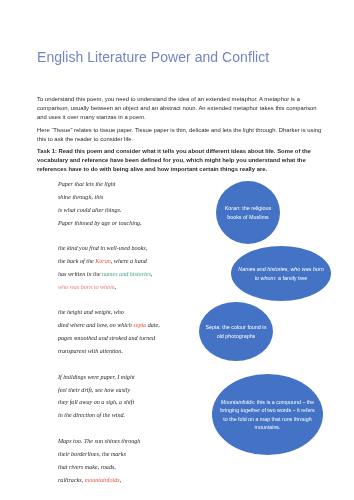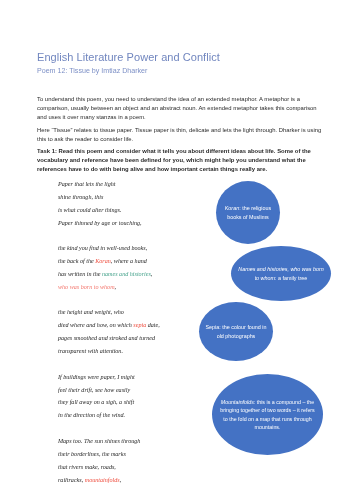--- a/index.html
+++ b/index.html
@@ -20,21 +20,21 @@
     position: absolute;
     inset: 0;
     background: #ffffff;
   }
 
   
   .doc-title {
     position: absolute;
     left: 37px;
     top: 51px;
-    font-size: 11px;
+    font-size: 14px;
     line-height: 12px;
     color: #7186bf;
     letter-spacing: 0.05px;
     white-space: nowrap;
   }
   .doc-subtitle {
     position: absolute;
     left: 37px;
     top: 66px;
     font-size: 7.1px;
@@ -107,21 +107,20 @@
     left: 212px; top: 374px; width: 111px; height: 81px;
     font-size: 5.3px; line-height: 8.4px;
   }
 </style>
 </head>
 <body>
 
 <div class="page">
 
   <div class="doc-title">English Literature Power and Conflict</div>
-  <div class="doc-subtitle">Poem 12: Tissue by Imtiaz Dharker</div>
 
   <p class="body-block p-intro">To understand this poem, you need to understand the idea of an extended metaphor.  A metaphor is a comparison, usually between an object and an abstract noun. An extended metaphor takes this comparison and uses it over many stanzas in a poem.</p>
   <p class="body-block p-tissue">Here “Tissue” relates to tissue paper.  Tissue paper is thin, delicate and lets the light through. Dharker is using this to ask the reader to consider life.</p>
   <p class="body-block p-task">Task 1: Read this poem and consider what it tells you about different ideas about life.  Some of the vocabulary and reference have been defined for you, which might help you understand what the references have to do with being alive and how important certain things really are.</p>
 
   <div class="poem">
       <div class="stanza">
         <span class="ln"><span>Paper that lets the light</span></span>
         <span class="ln"><span>shine through, this</span></span>
         <span class="ln"><span>is what could alter things.</span></span>

